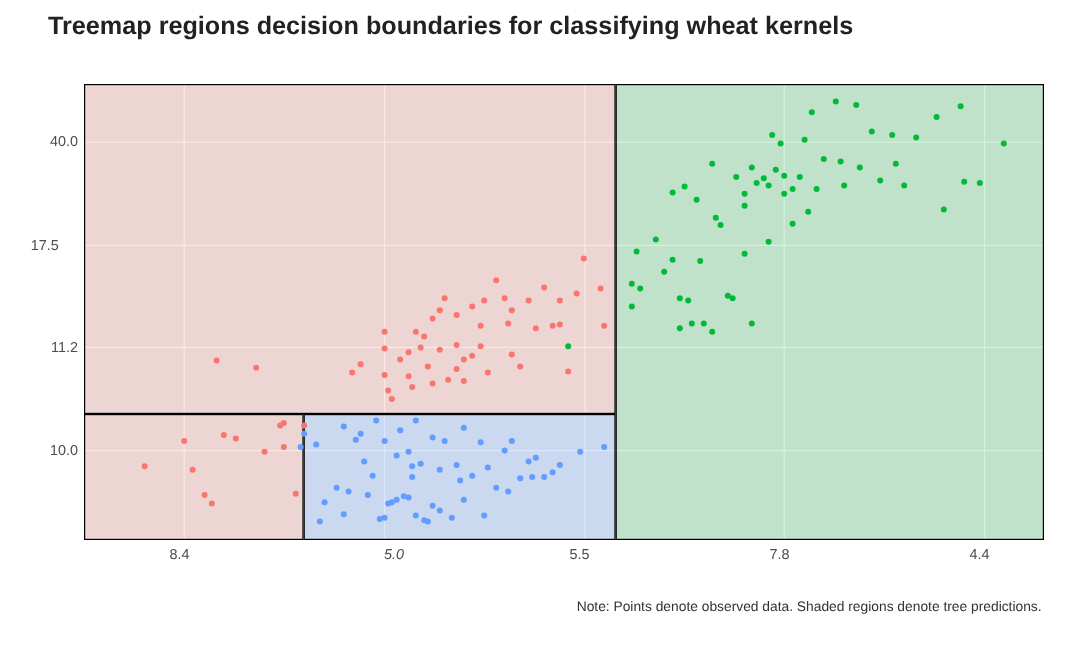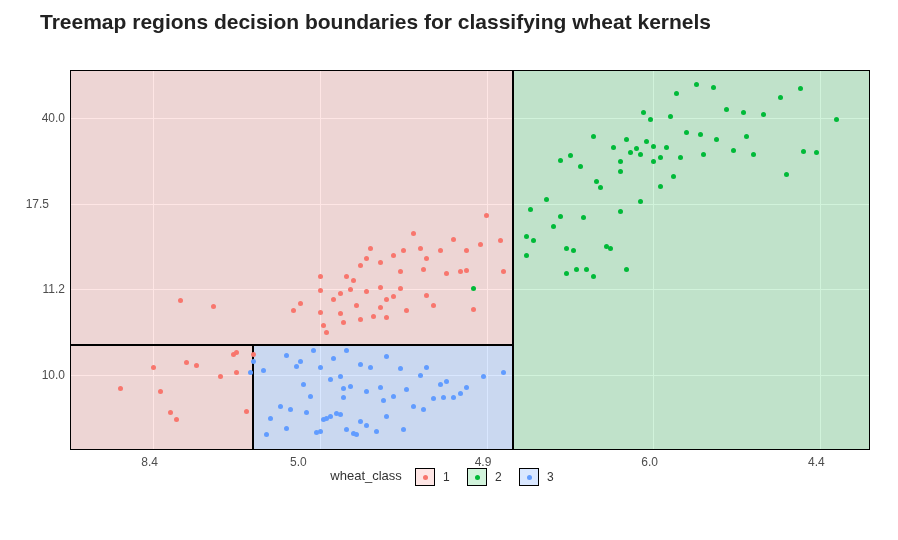--- a/index.html
+++ b/index.html
@@ -340,35 +340,21 @@
     </div>
 
   <div id="ytick-container">
       <div class="axis-label" style="left: 35px; top: 367.685px; width: 30px; text-align: right;">10.0</div>
       <div class="axis-label" style="left: 35px; top: 282.099px; width: 30px; text-align: right;">11.2</div>
       <div class="axis-label" style="left: 19px; top: 196.514px; width: 30px; text-align: right;">17.5</div>
       <div class="axis-label" style="left: 35px; top: 110.928px; width: 30px; text-align: right;">40.0</div>
     </div>
   <div id="xtick-container">
       <div class="axis-label" style="left: 141.333px; top: 455px;">8.4</div>
-      <div class="axis-label" style="left: 290px; top: 455px;">5.0</div>
-      <div class="axis-label" style="left: 474.667px; top: 455px;">4.9</div>
-      <div class="axis-label" style="left: 641.333px; top: 455px;">6.0</div>
+      <div class="axis-label" style="left: 320px; top: 455px; font-style: italic;">5.0</div>
+      <div class="axis-label" style="left: 474.667px; top: 455px;">5.5</div>
+      <div class="axis-label" style="left: 641.333px; top: 455px;">7.8</div>
       <div class="axis-label" style="left: 808px; top: 455px;">4.4</div>
     </div>
 
-  <div class="legend">
-    <span class="legend-title">wheat_class</span>
-    <span class="legend-item">
-      <span class="legend-swatch s1"></span>
-      <span class="legend-label">1</span>
-    </span>
-    <span class="legend-item">
-      <span class="legend-swatch s2"></span>
-      <span class="legend-label">2</span>
-    </span>
-    <span class="legend-item">
-      <span class="legend-swatch s3"></span>
-      <span class="legend-label">3</span>
-    </span>
-  </div>
-
+
+  <div class="caption">Note: Points denote observed data. Shaded regions denote tree predictions.</div>
 </div>
 
 </body></html>

